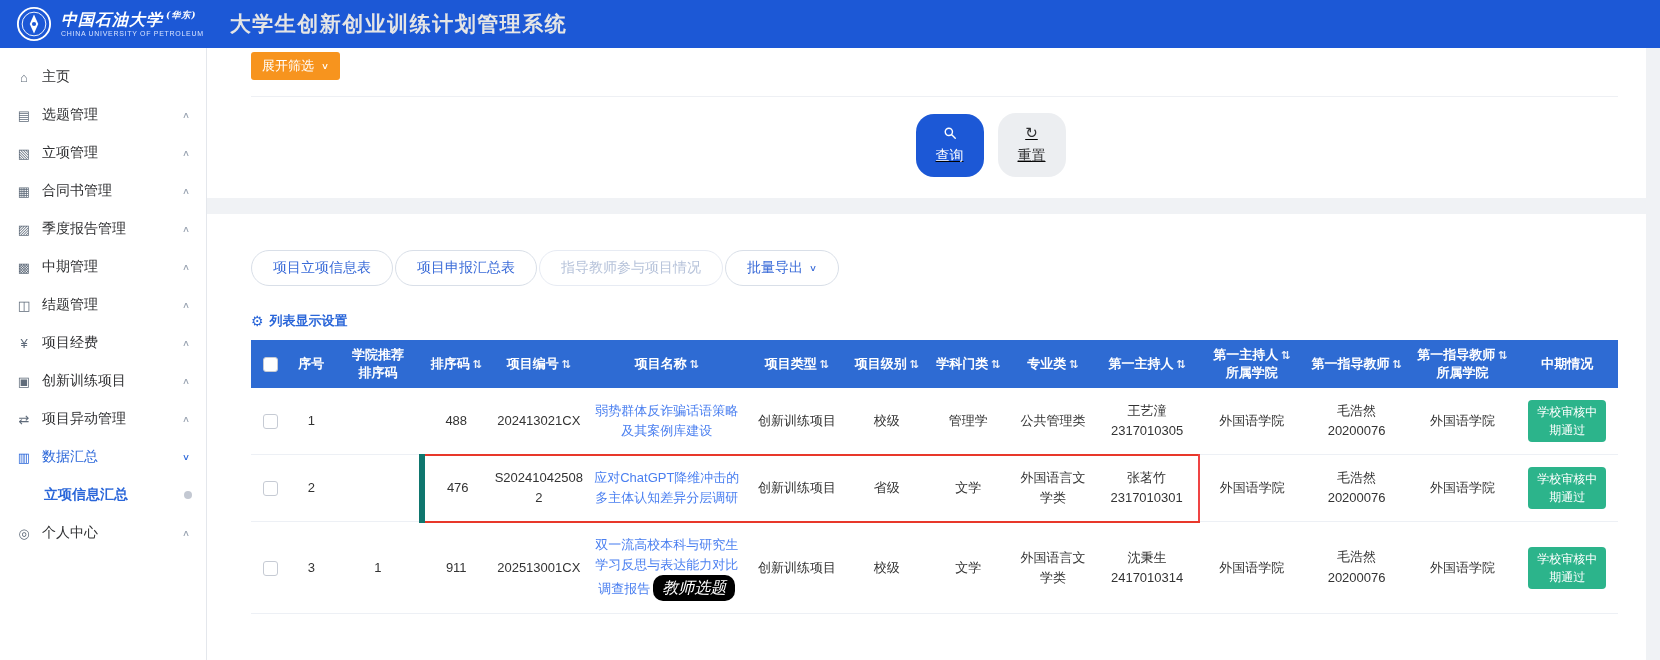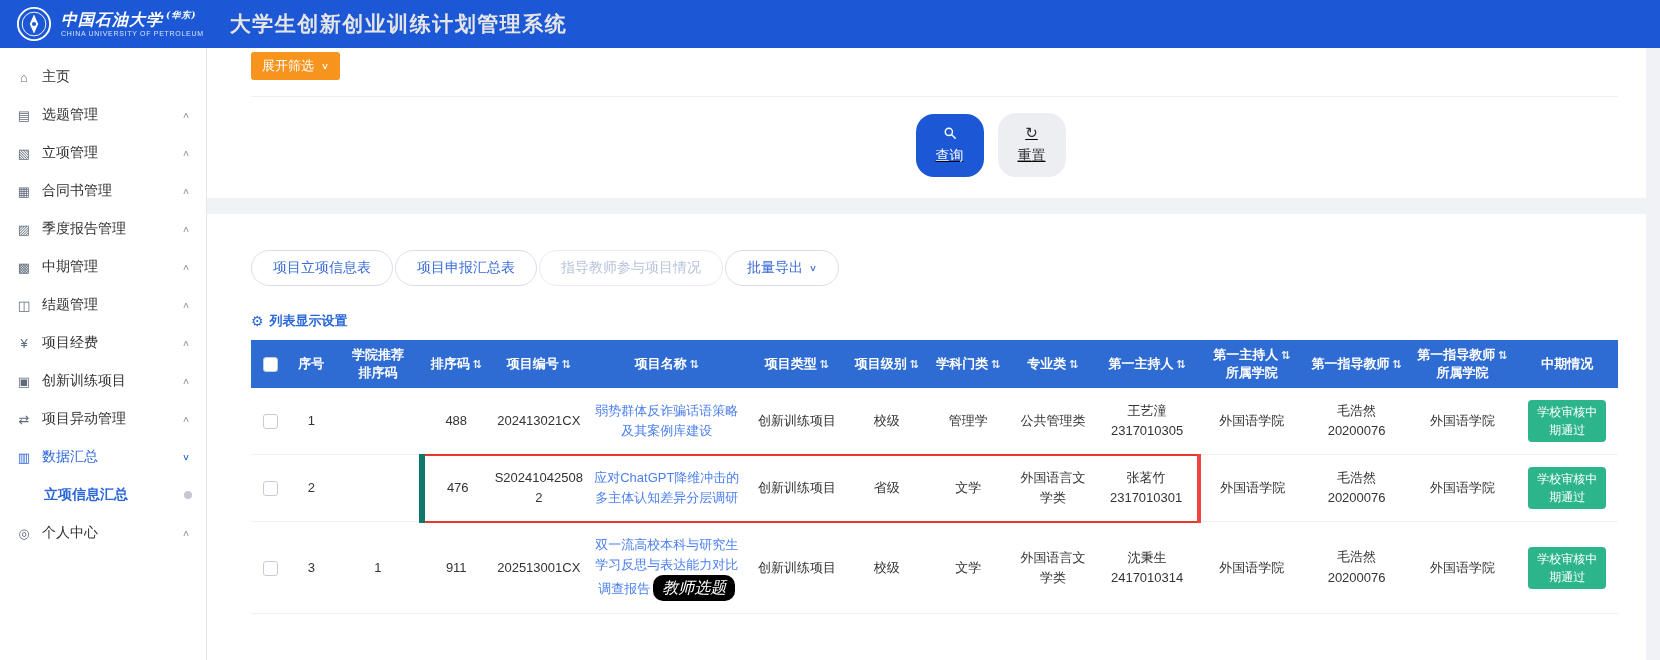--- a/index.html
+++ b/index.html
@@ -55,21 +55,21 @@
   .sort { font-size:11px; margin-left:3px; opacity:.9; cursor:pointer; }
   .grid tbody td { background:#fff; border-bottom:1px solid #edf0f5; font-size:13px; color:#333; text-align:center; vertical-align:middle; padding:12px 4px; line-height:1.55; }
   .code-cell { word-break:break-all; }
   .name-cell { padding-left:8px; padding-right:8px; }
   .name-link { color:#4a7ff0; text-decoration:none; cursor:pointer; }
   .name-tag { display:inline-block; background:#000000; color:#fff; font-size:16px; line-height:1.4; padding:2px 9px; border-radius:10px; margin-left:3px;font-style:italic; }
   .status-badge { display:inline-block; background:#2cb48b; color:#fff; font-size:12px; line-height:1.5; padding:3px 6px; border-radius:4px; width:78px; }
   .checkbox { display:inline-block; width:15px; height:15px; background:#fff; border:1px solid #c6cbd4; border-radius:3px; cursor:pointer; vertical-align:middle; }
   .hl { border-top:2px solid #e8382a !important; border-bottom:2px solid #e8382a !important; }
   .hl-first { border-left:6px solid #0f766e; }
-  .hl-last { border-right:4px solid #ef4444;margin-top:36px; }
+  .hl-last { border-right:2px solid #ef4444;margin-top:36px; }
 </style>
 </head>
 <body>
 
 <div class="app">
 
   <header class="topbar">
     <div class="logo">
       <svg width="36" height="36" viewBox="0 0 38 38">
         <circle cx="19" cy="19" r="17" fill="none" stroke="#ffffff" stroke-width="2"></circle>

